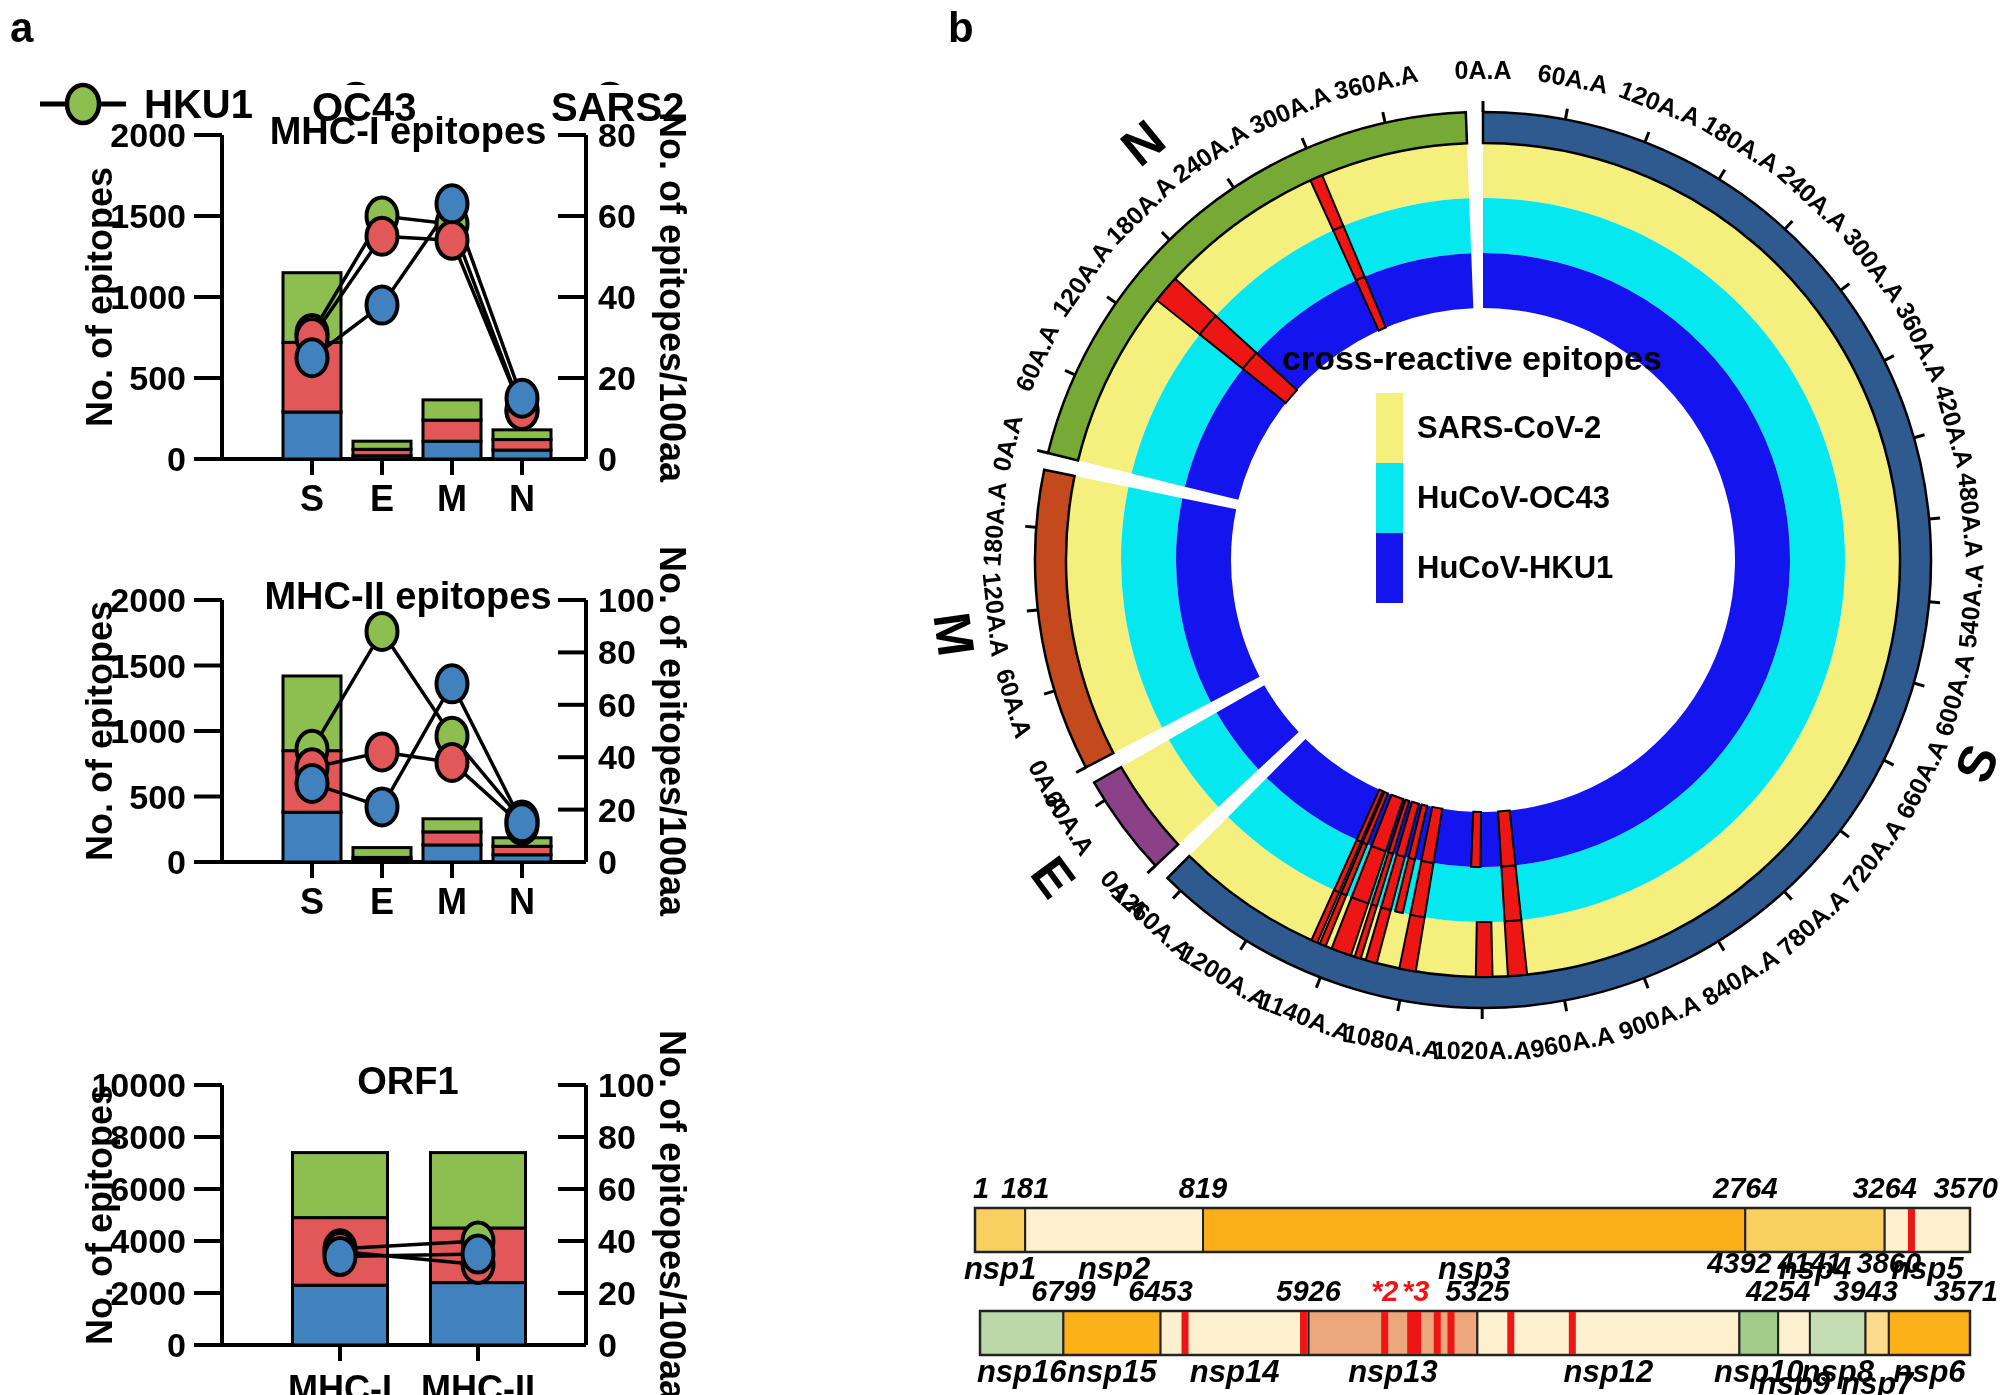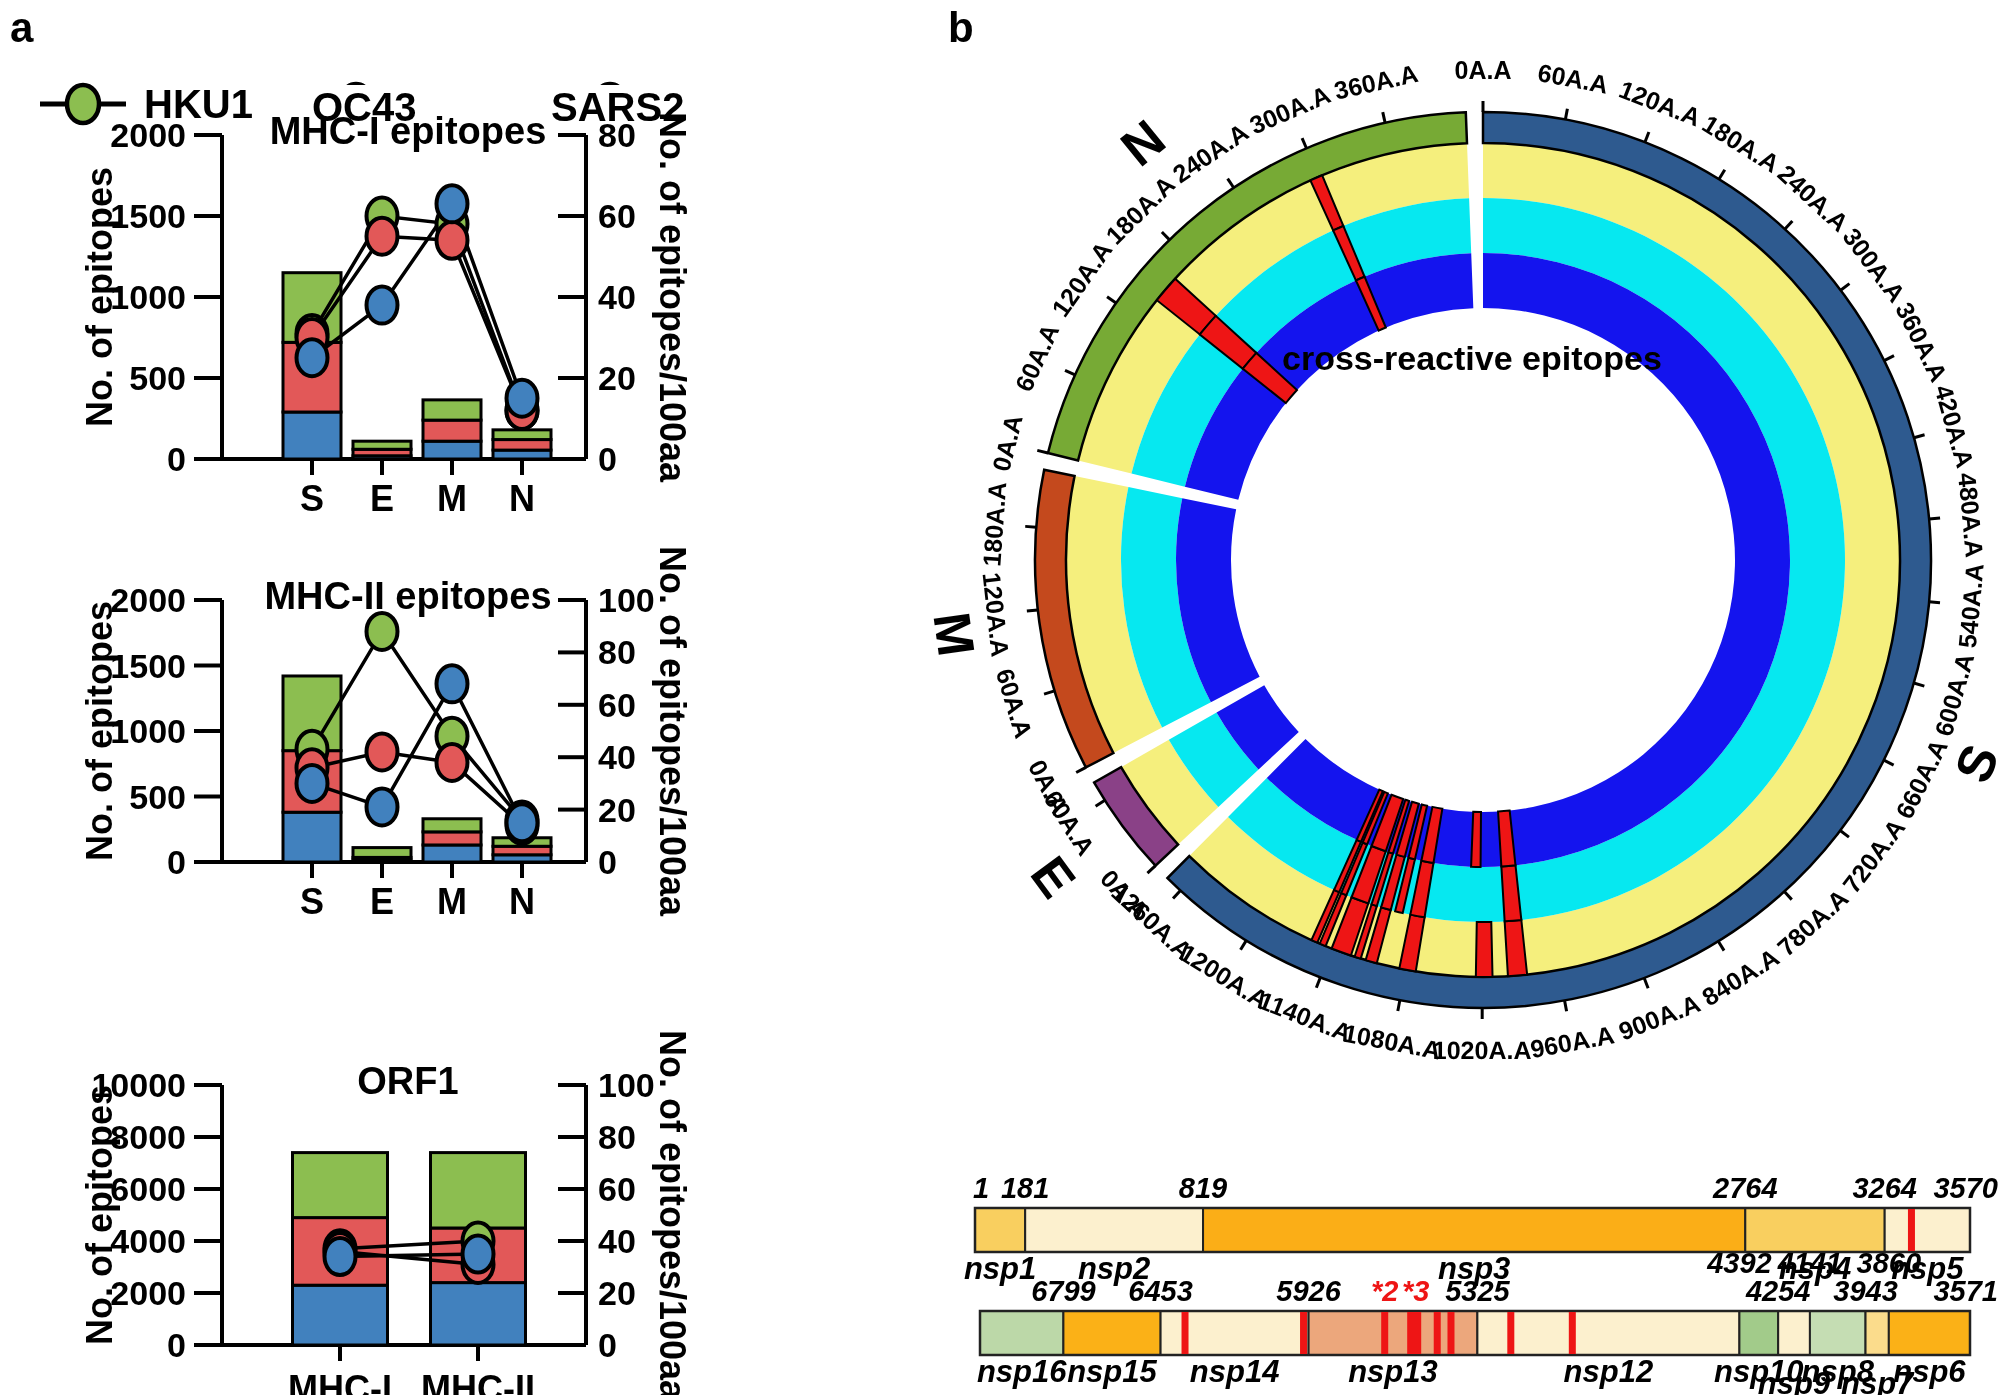--- a/index.html
+++ b/index.html
@@ -405,14 +405,26 @@
   <div class="ylab" style="left:-110px;top:1190px;">No. of epitopes</div>
 
   <div class="y2lab" style="left:462px;top:272px;">No. of epitopes/100aa</div>
   <div class="y2lab" style="left:462px;top:706px;">No. of epitopes/100aa</div>
   <div class="y2lab" style="left:462px;top:1190px;">No. of epitopes/100aa</div>
 
   <div class="b-legend">
     <div class="b-legend-title">
       <div>cross-reactive epitopes</div>
     </div>
+    <div class="b-legend-body">
+      <div>
+        <div class="swatch" style="background: rgb(245, 239, 125);"></div>
+        <div class="swatch" style="background: rgb(6, 232, 240);"></div>
+        <div class="swatch" style="background: rgb(20, 20, 238);"></div>
+      </div>
+      <div>
+        <div class="b-leg-label">SARS-CoV-2</div>
+        <div class="b-leg-label">HuCoV-OC43</div>
+        <div class="b-leg-label">HuCoV-HKU1</div>
+      </div>
+    </div>
   </div>
 </div>
 
 </body></html>

